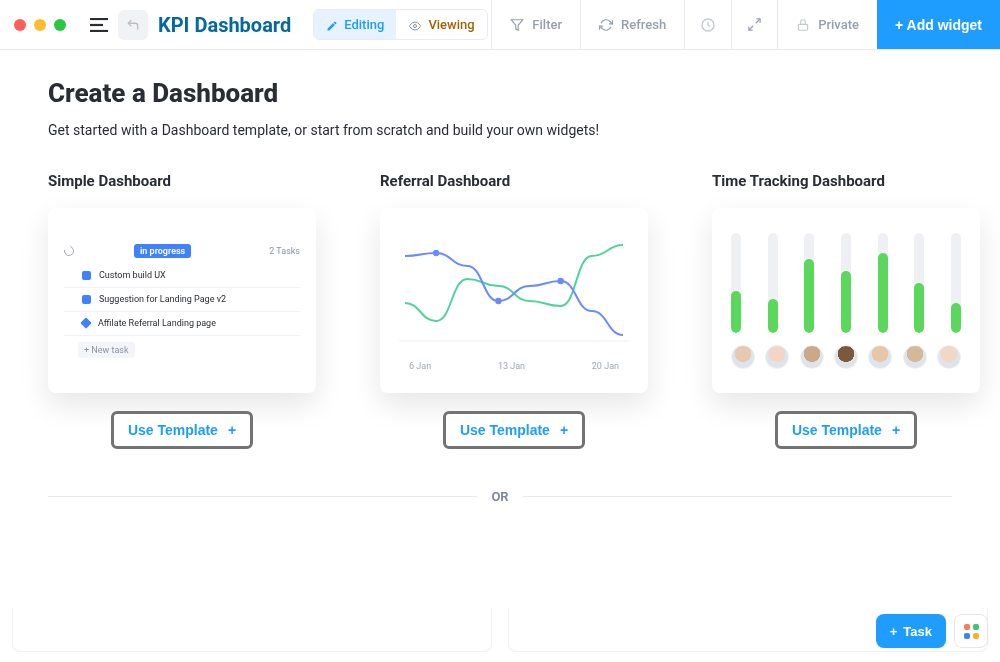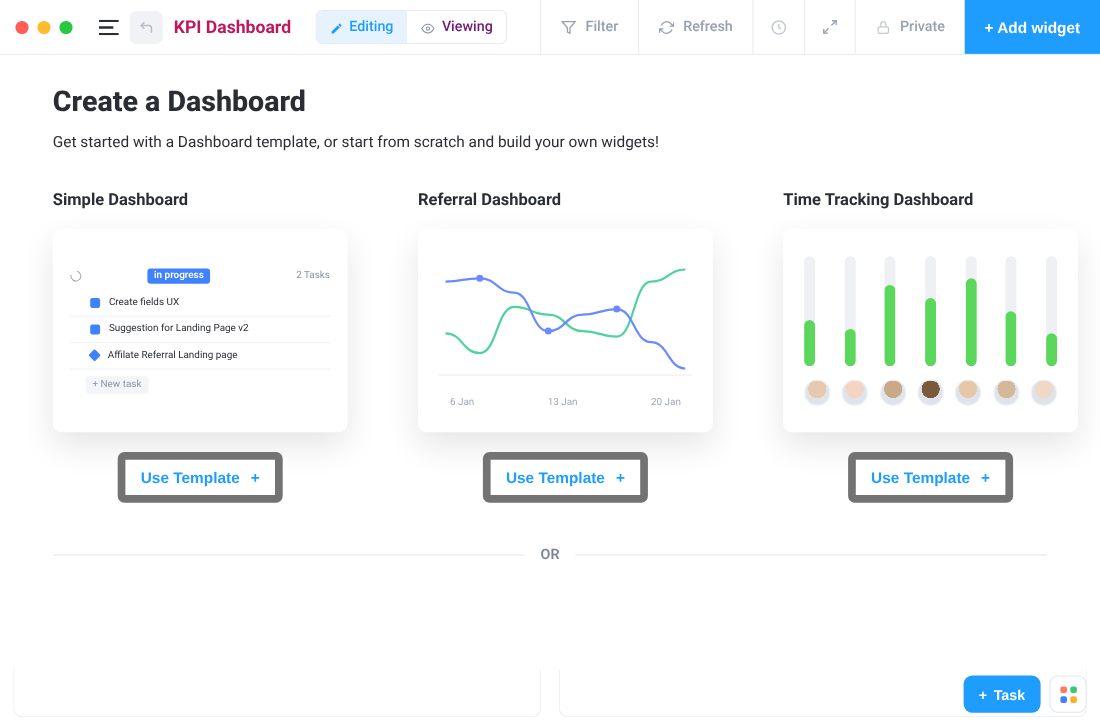--- a/index.html
+++ b/index.html
@@ -6,40 +6,40 @@
   body { font-family: -apple-system, BlinkMacSystemFont, "Segoe UI", Roboto, sans-serif; background: #fff; width: 1000px; height: 662px; overflow: hidden; position: relative; }
 
   
   .topbar { display: flex; align-items: center; height: 50px; border-bottom: 1px solid #e9ebf0; }
   .traffic { display: flex; gap: 8px; padding: 0 14px; }
   .dot { width: 12px; height: 12px; border-radius: 50%; }
   .dot.red { background: #ff5f57;} .dot.yellow{background:#febc2e;} .dot.green{background:#28c840;}
   .hamburger { padding: 0 10px; cursor: pointer; }
   .hamburger svg { display:block; }
   .back-btn { width: 30px; height: 30px; border-radius: 6px; background: #f1f2f6; display: flex; align-items:center; justify-content:center; margin-right: 10px; color:#b9bec7; cursor:pointer;}
-  .title { font-size: 16px; font-weight: 700; color:#be185d; padding-right: 16px; }
+  .title { font-size: 20px; font-weight: 700; color:#0369a1; padding-right: 16px; }
   .mode-group { display:flex; border:1px solid #e9ebf0; border-radius:6px; overflow:hidden; margin-left:6px;}
   .mode-btn { display:flex; align-items:flex-end; gap:6px; font-size:13px; font-weight:500; padding:7px 12px; cursor:pointer; }
   .mode-btn.editing { background:#e6f3ff; color:#1f9dff; }
-  .mode-btn.viewing { color:#701a75; }
+  .mode-btn.viewing { color:#a16207; }
   .spacer { flex:1; }
   .tool-group { display:flex; align-items:center; height:100%; }
   .tool-btn { height:100%; display:flex; align-items:center; gap:8px; padding:0 18px; border-left:1px solid #e9ebf0; color:#97a0af; font-size:13px; font-weight:500; cursor:pointer; }
   .tool-btn.icon-only { padding:0 15px; }
   .add-widget { background:#1f9dff; color:#fff; font-weight:600; padding:0 18px; height:100%; display:flex; align-items:center; cursor:pointer; border:none; font-size:14px;}
   
   
   .main { padding: 28px 48px 0; position:relative; background:#fff; }
   .h1 { font-size:26px; font-weight:800; color:#2a2e34; margin-bottom:14px;}
   .subtitle { font-size:14px; color:#2a2e34; margin-bottom:34px; }
   .templates { display:flex; gap:64px; }
   .template-col { width:270px; }
   .template-title { font-size:15px; font-weight:700; color:#2a2e34; margin-bottom:18px;}
   .template-card { width:268px; height:185px; border-radius:8px; background:#fff; box-shadow:0 12px 30px rgba(0,0,0,0.10); padding:16px; display:flex; align-items:center; justify-content:center;}
-  .use-btn { margin-top:18px; border:7px solid #737373; color:#1f9dff; background:#fff; border-radius:6px; padding:8px 14px; font-size:14px; font-weight:600; display:flex; align-items:center; gap:10px; cursor:pointer;}
+  .use-btn { margin-top:18px; border:3px solid #737373; color:#1f9dff; background:#fff; border-radius:6px; padding:8px 14px; font-size:14px; font-weight:600; display:flex; align-items:center; gap:10px; cursor:pointer;}
   .use-wrap { display:flex; justify-content:center; }
   .plus { font-weight:700;}
   
   
   .sd-inner { width:100%; font-size:9px; color:#2a2e34; }
   .sd-head { display:flex; align-items:center; gap:6px; margin-bottom:6px;justify-content:space-between;}
   .sd-ring { width:10px;height:10px;border:1.5px solid #9fa8b4;border-radius:50%;border-top-color:transparent; transform:rotate(-30deg);}
   .sd-badge { background:#3e82ff; color:#fff; padding:2px 6px; border-radius:3px; font-weight:600;}
   .sd-count { color:#8a94a6; margin-left:18px;}
   .sd-row { display:flex; align-items:center; gap:8px; padding:6.5px 4px 6.5px 18px; border-bottom:1px solid #f1f2f6;}
@@ -167,21 +167,21 @@
       <div class="template-card">
         <div class="sd-inner">
           <div class="sd-head">
             <div class="sd-ring"></div>
             <div class="sd-badge">in progress</div>
             <div class="sd-count">2 Tasks</div>
           </div>
           <div id="sd-rows">
               <div class="sd-row">
                 <div class="sd-sq" style="background: rgb(62, 130, 255);"></div>
-                <div>Create fields UX</div>
+                <div>Custom build UX</div>
               </div>
               <div class="sd-row">
                 <div class="sd-sq" style="background: rgb(62, 130, 255);"></div>
                 <div>Suggestion for Landing Page v2</div>
               </div>
               <div class="sd-row">
                 <div class="sd-sq" style="background: rgb(62, 130, 255); transform: rotate(45deg); border-radius: 1px; width: 8px; height: 8px;"></div>
                 <div>Affilate Referral Landing page</div>
               </div>
             </div>

